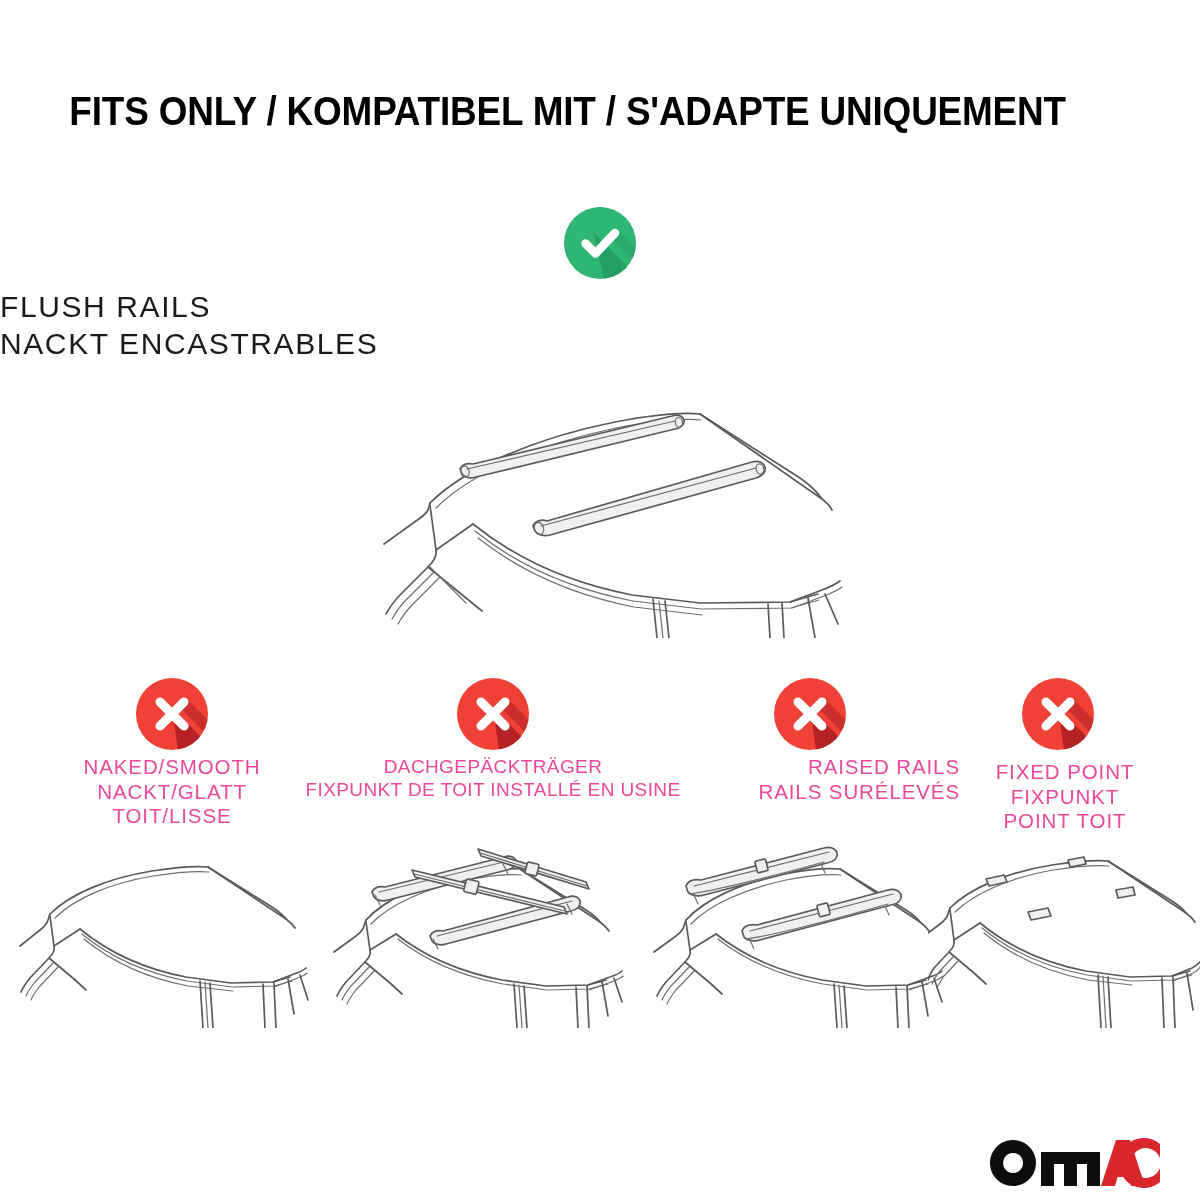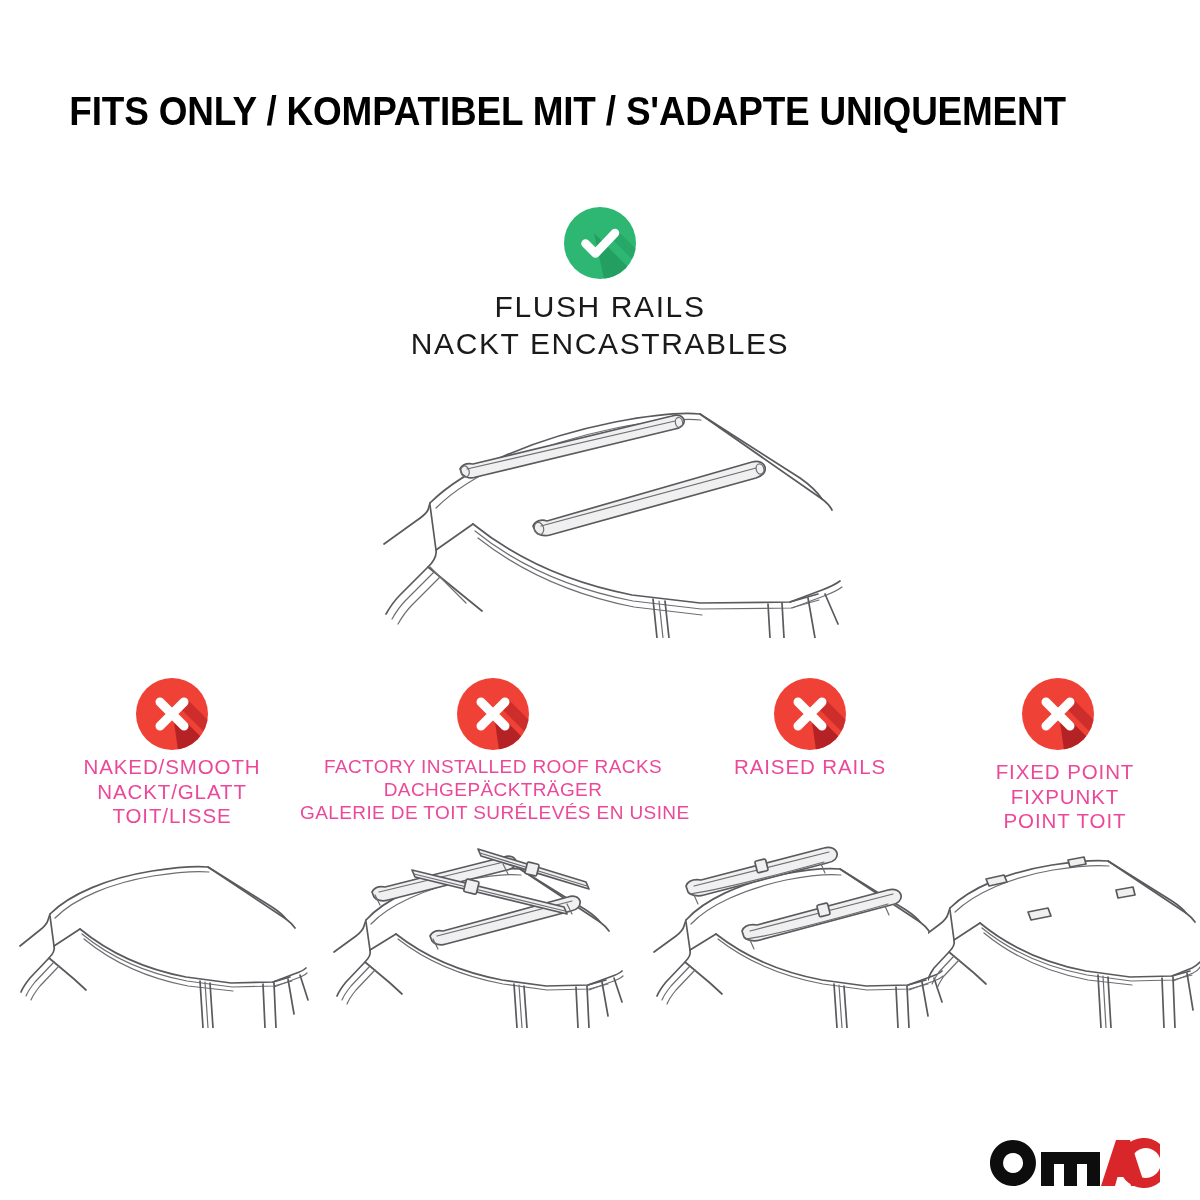--- a/index.html
+++ b/index.html
@@ -56,21 +56,21 @@
   }
   .badge-ok { background: #2eb673; }
   .badge-no { background: #ef4136; }
 
   
   .ok-label {
     position: absolute;
     left: 0;
     top: 288px;
     width: 1200px;
-    text-align: center;
+    text-align: left;
     font-size: 30px;
     line-height: 37px;
     letter-spacing: 1.6px;
     font-weight: 400;
     color: #1a1a1a;
   }
   .ok-label div { white-space: nowrap; }
 
   .hero-art {
     position: absolute;
@@ -245,23 +245,22 @@
     <svg viewBox="0 0 72 72" width="72" height="72" aria-hidden="true">
       <path d="M36 30 L72 66 L72 72 L42 72 Z" fill="#b01f24" opacity="0.92"></path>
       <path d="M52 22 L72 42 L72 58 L44 30 Z" fill="#b01f24" opacity="0.55"></path>
     </svg>
   </div>
   <svg class="mark" viewBox="0 0 72 72" aria-hidden="true">
     <path d="M24 24 L48 48 M48 24 L24 48" fill="none" stroke="#ffffff" stroke-width="9" stroke-linecap="round" stroke-linejoin="round"></path>
   </svg>
 </div>
 <div class="col-label small" style="left:300px; top:755px; width:386px;">
-  <div>FACTORY INSTALLED ROOF RACKS</div>
   <div>DACHGEPÄCKTRÄGER</div>
-  <div>GALERIE DE TOIT SURÉLEVÉS EN USINE</div>
+  <div>FIXPUNKT DE TOIT INSTALLÉ EN USINE</div>
 </div>
 <div class="col-art" style="left:318px; top:828px; width:330px; height:200px;">
   <svg viewBox="0 0 330 200" width="330" height="200" aria-hidden="true">
 
     <path class="ln" d="M48 92 C66 72 102 55 146 46 C172 41 192 40 202 41 L268 82 C274 86 279 90 282 94"></path>
     <path class="ln-thin" d="M53 96 C71 77 106 61 148 52 C174 47 193 46 203 47"></path>
     <path class="ln" d="M48 92 L46 98 C45 102 42 105 38 108 L16 124"></path>
     <path class="ln" d="M48 94 L52 122 C53 126 51 130 47 134 L72 155 L84 166"></path>
     <path class="ln" d="M52 122 L78 106"></path>
     <path class="ln" d="M47 134 L28 154 C24 159 21 163 19 168"></path>
@@ -304,22 +303,23 @@
   <div class="shadow-wedge">
     <svg viewBox="0 0 72 72" width="72" height="72" aria-hidden="true">
       <path d="M36 30 L72 66 L72 72 L42 72 Z" fill="#b01f24" opacity="0.92"></path>
       <path d="M52 22 L72 42 L72 58 L44 30 Z" fill="#b01f24" opacity="0.55"></path>
     </svg>
   </div>
   <svg class="mark" viewBox="0 0 72 72" aria-hidden="true">
     <path d="M24 24 L48 48 M48 24 L24 48" fill="none" stroke="#ffffff" stroke-width="9" stroke-linecap="round" stroke-linejoin="round"></path>
   </svg>
 </div>
-<div class="col-label" style="left:660px; top:755px; width:300px;">
+<div class="col-label" style="left:660px; top:755px; width:300px;text-align:right;">
   <div>RAISED RAILS</div>
+  <div>RAILS SURÉLEVÉS</div>
 </div>
 <div class="col-art" style="left:638px; top:828px; width:330px; height:200px;">
   <svg viewBox="0 0 330 200" width="330" height="200" aria-hidden="true">
     <path class="ln" d="M48 92 C66 72 102 55 146 46 C172 41 192 40 202 41 L268 82 C274 86 279 90 282 94"></path>
     <path class="ln-thin" d="M53 96 C71 77 106 61 148 52 C174 47 193 46 203 47"></path>
     <path class="ln" d="M48 92 L46 98 C45 102 42 105 38 108 L16 124"></path>
     <path class="ln" d="M48 94 L52 122 C53 126 51 130 47 134 L72 155 L84 166"></path>
     <path class="ln" d="M52 122 L78 106"></path>
     <path class="ln" d="M47 134 L28 154 C24 159 21 163 19 168"></path>
     <path class="ln-thin" d="M52 138 L33 158 C29 163 26 167 24 172"></path>

